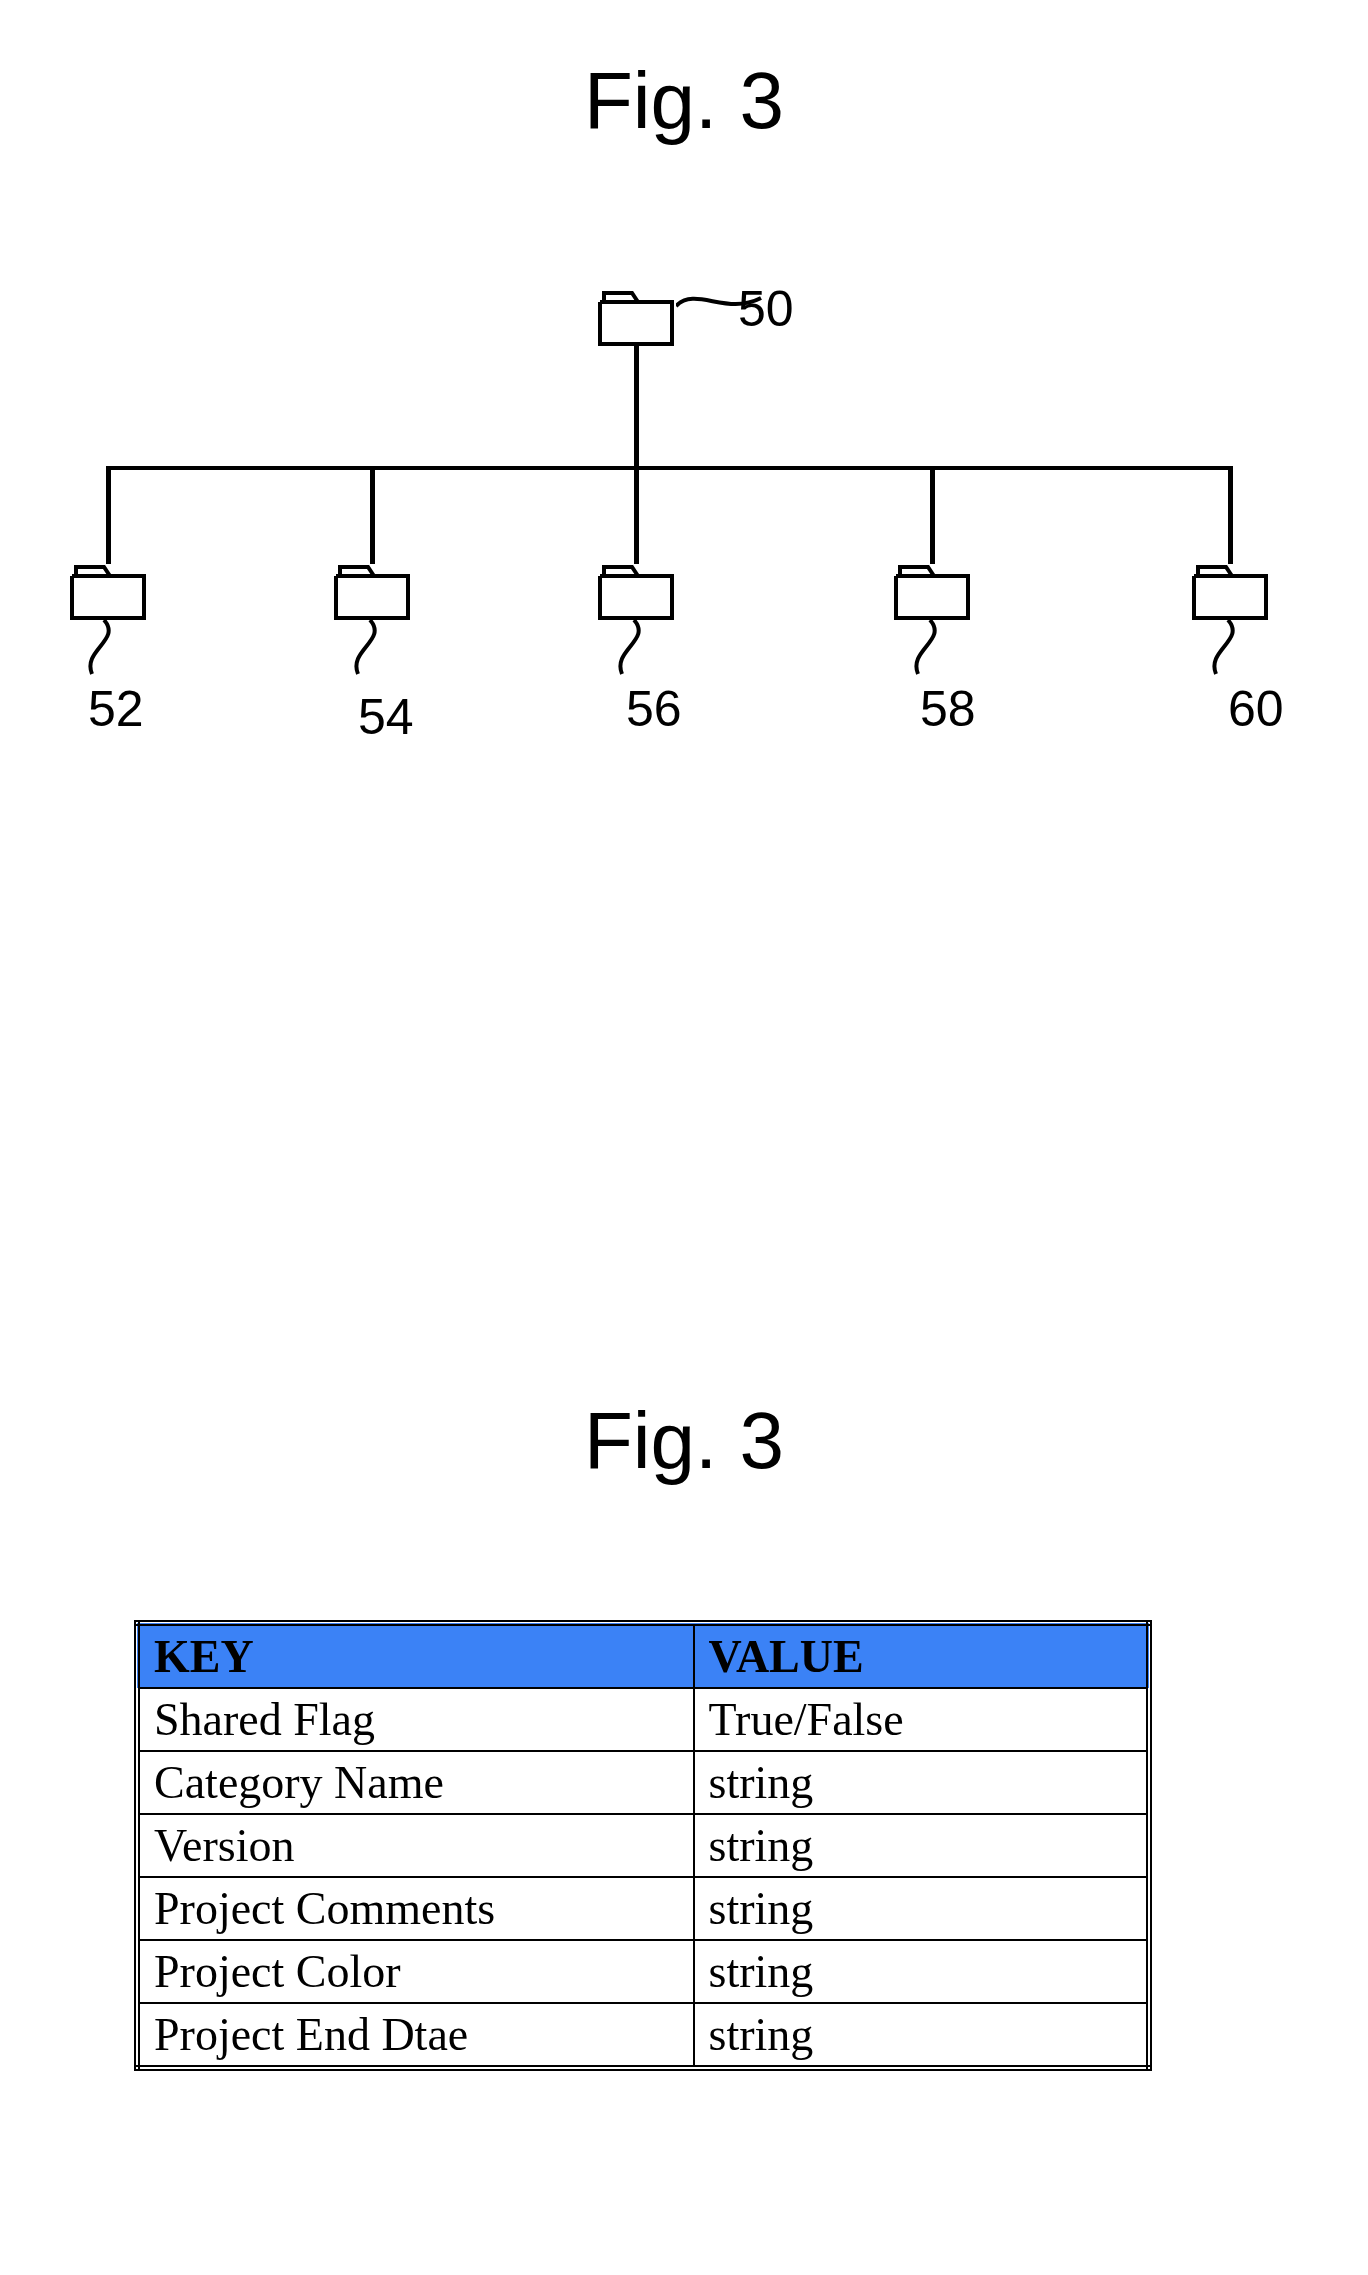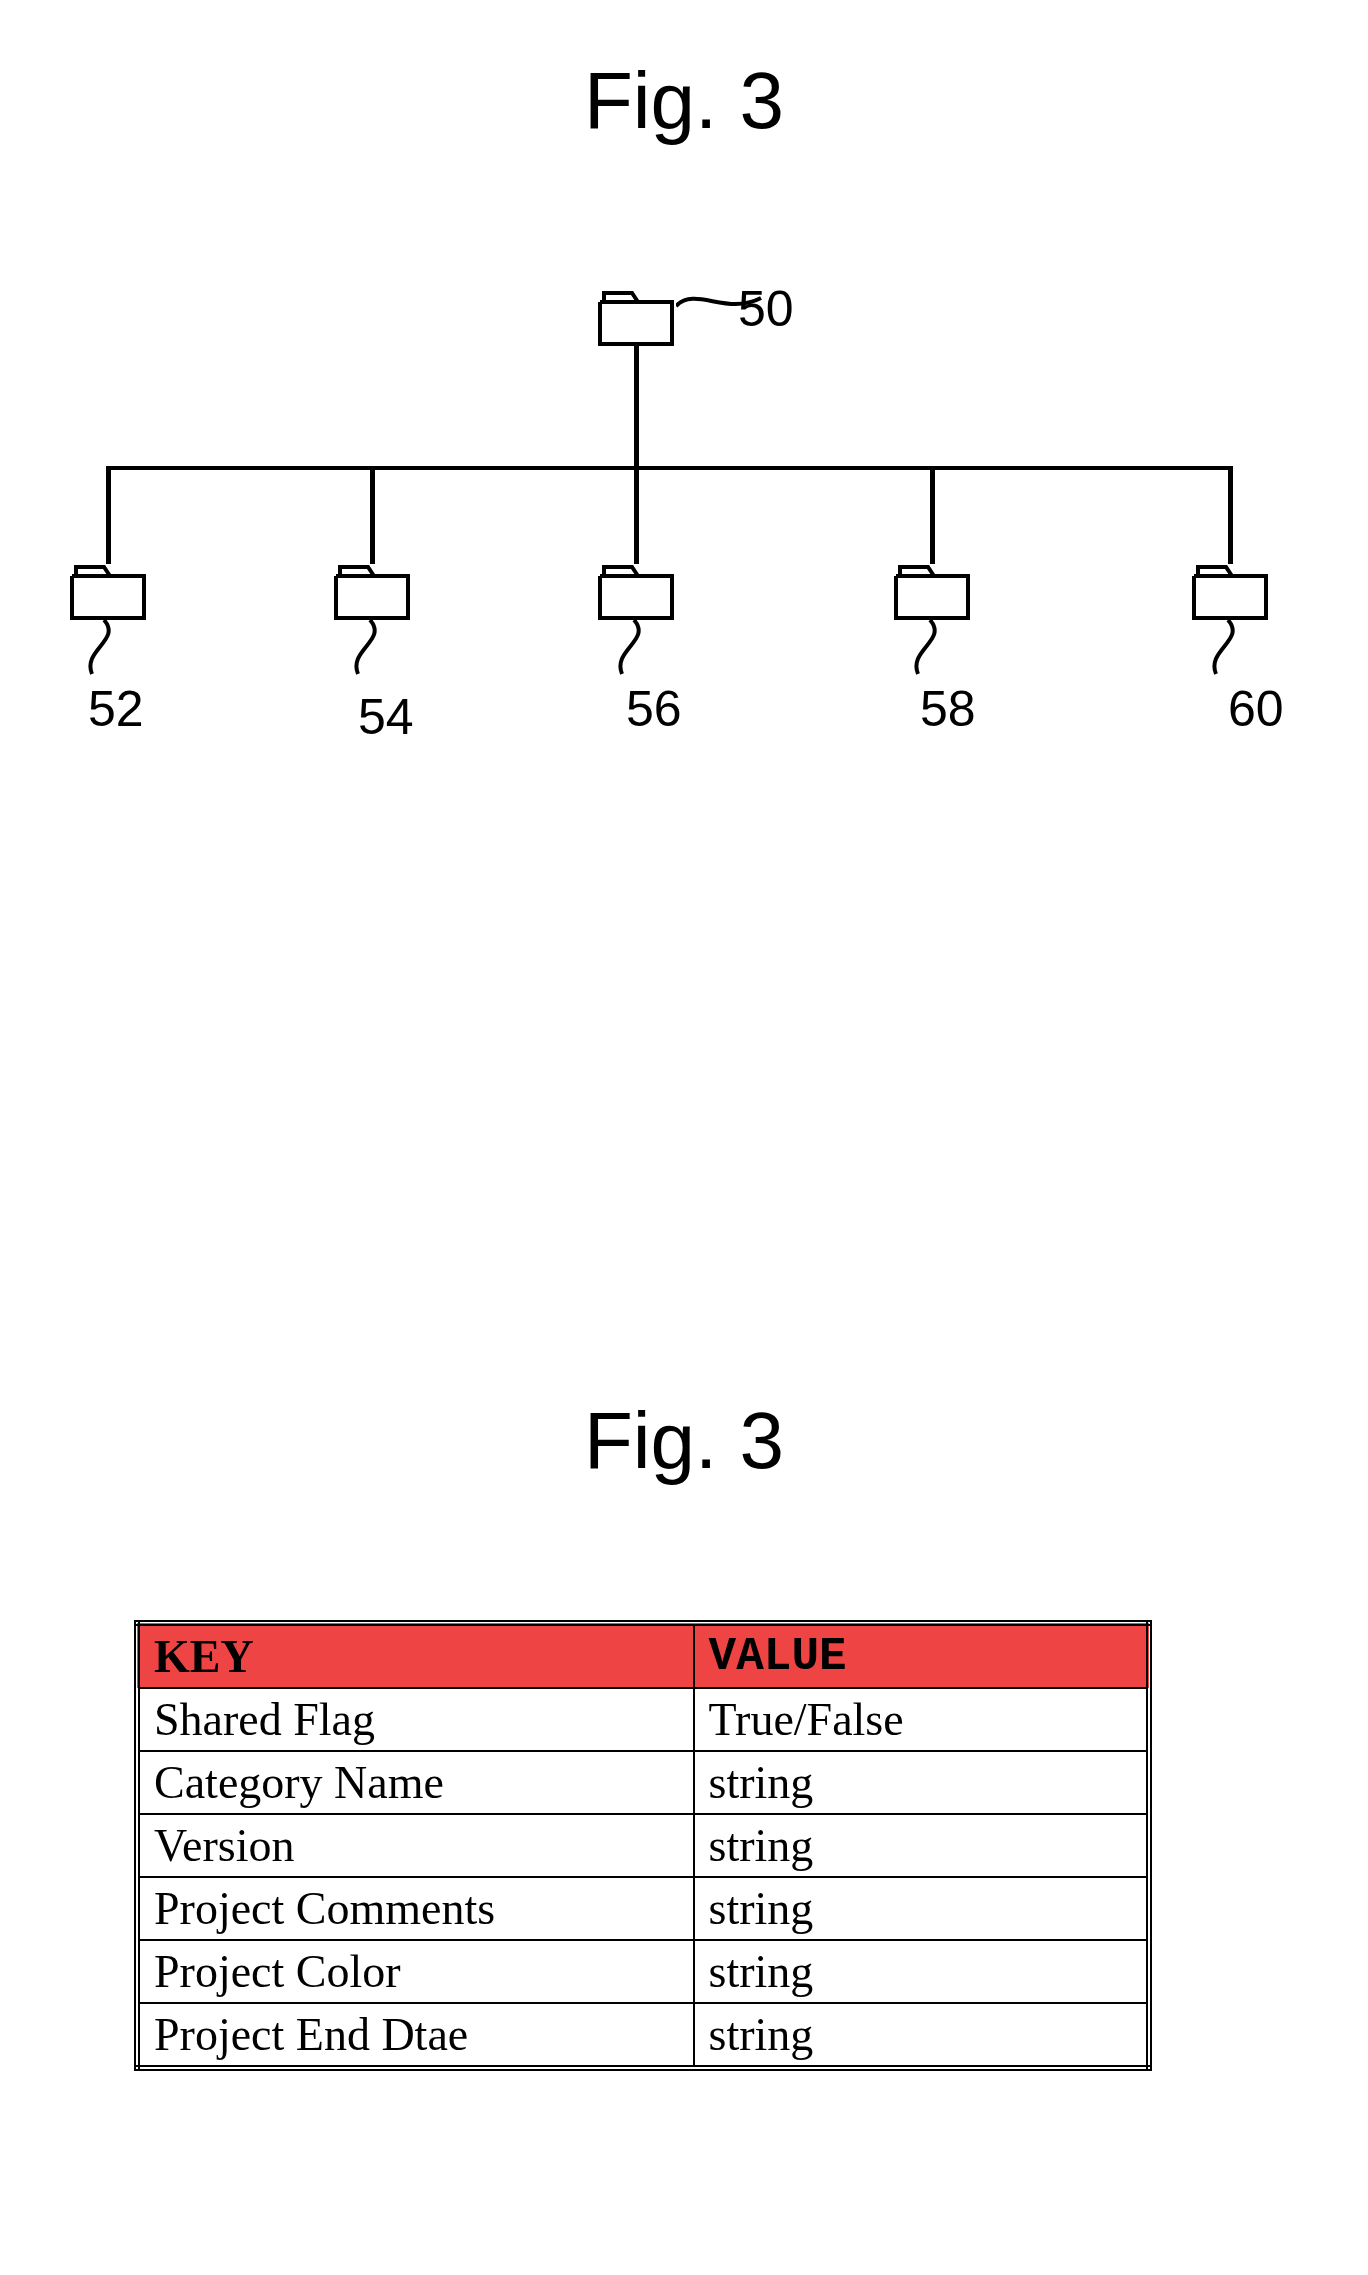--- a/index.html
+++ b/index.html
@@ -46,24 +46,24 @@
     font-size: 46px;
   }
   table.fig3 th, table.fig3 td {
     border: 2px solid #000;
     padding: 4px 14px;
     text-align: left;
     font-weight: normal;
   }
   table.fig3 th {
     font-weight: bold;
-    background: #ef4444;
+    background: #3b82f6;
   }
   table.fig3 .key-col { width: 55%; }
-  table.fig3 .val-col { width: 45%; font-family: Liberation Mono, monospace; }
+  table.fig3 .val-col { width: 45%; }
 
   
   .line { position: absolute; background: #000; }
   .hline { height: 4px; }
   .vline { width: 5px; }
 </style>
 </head>
 <body>
 
 <div class="title title-fig2">Fig. 3</div>

